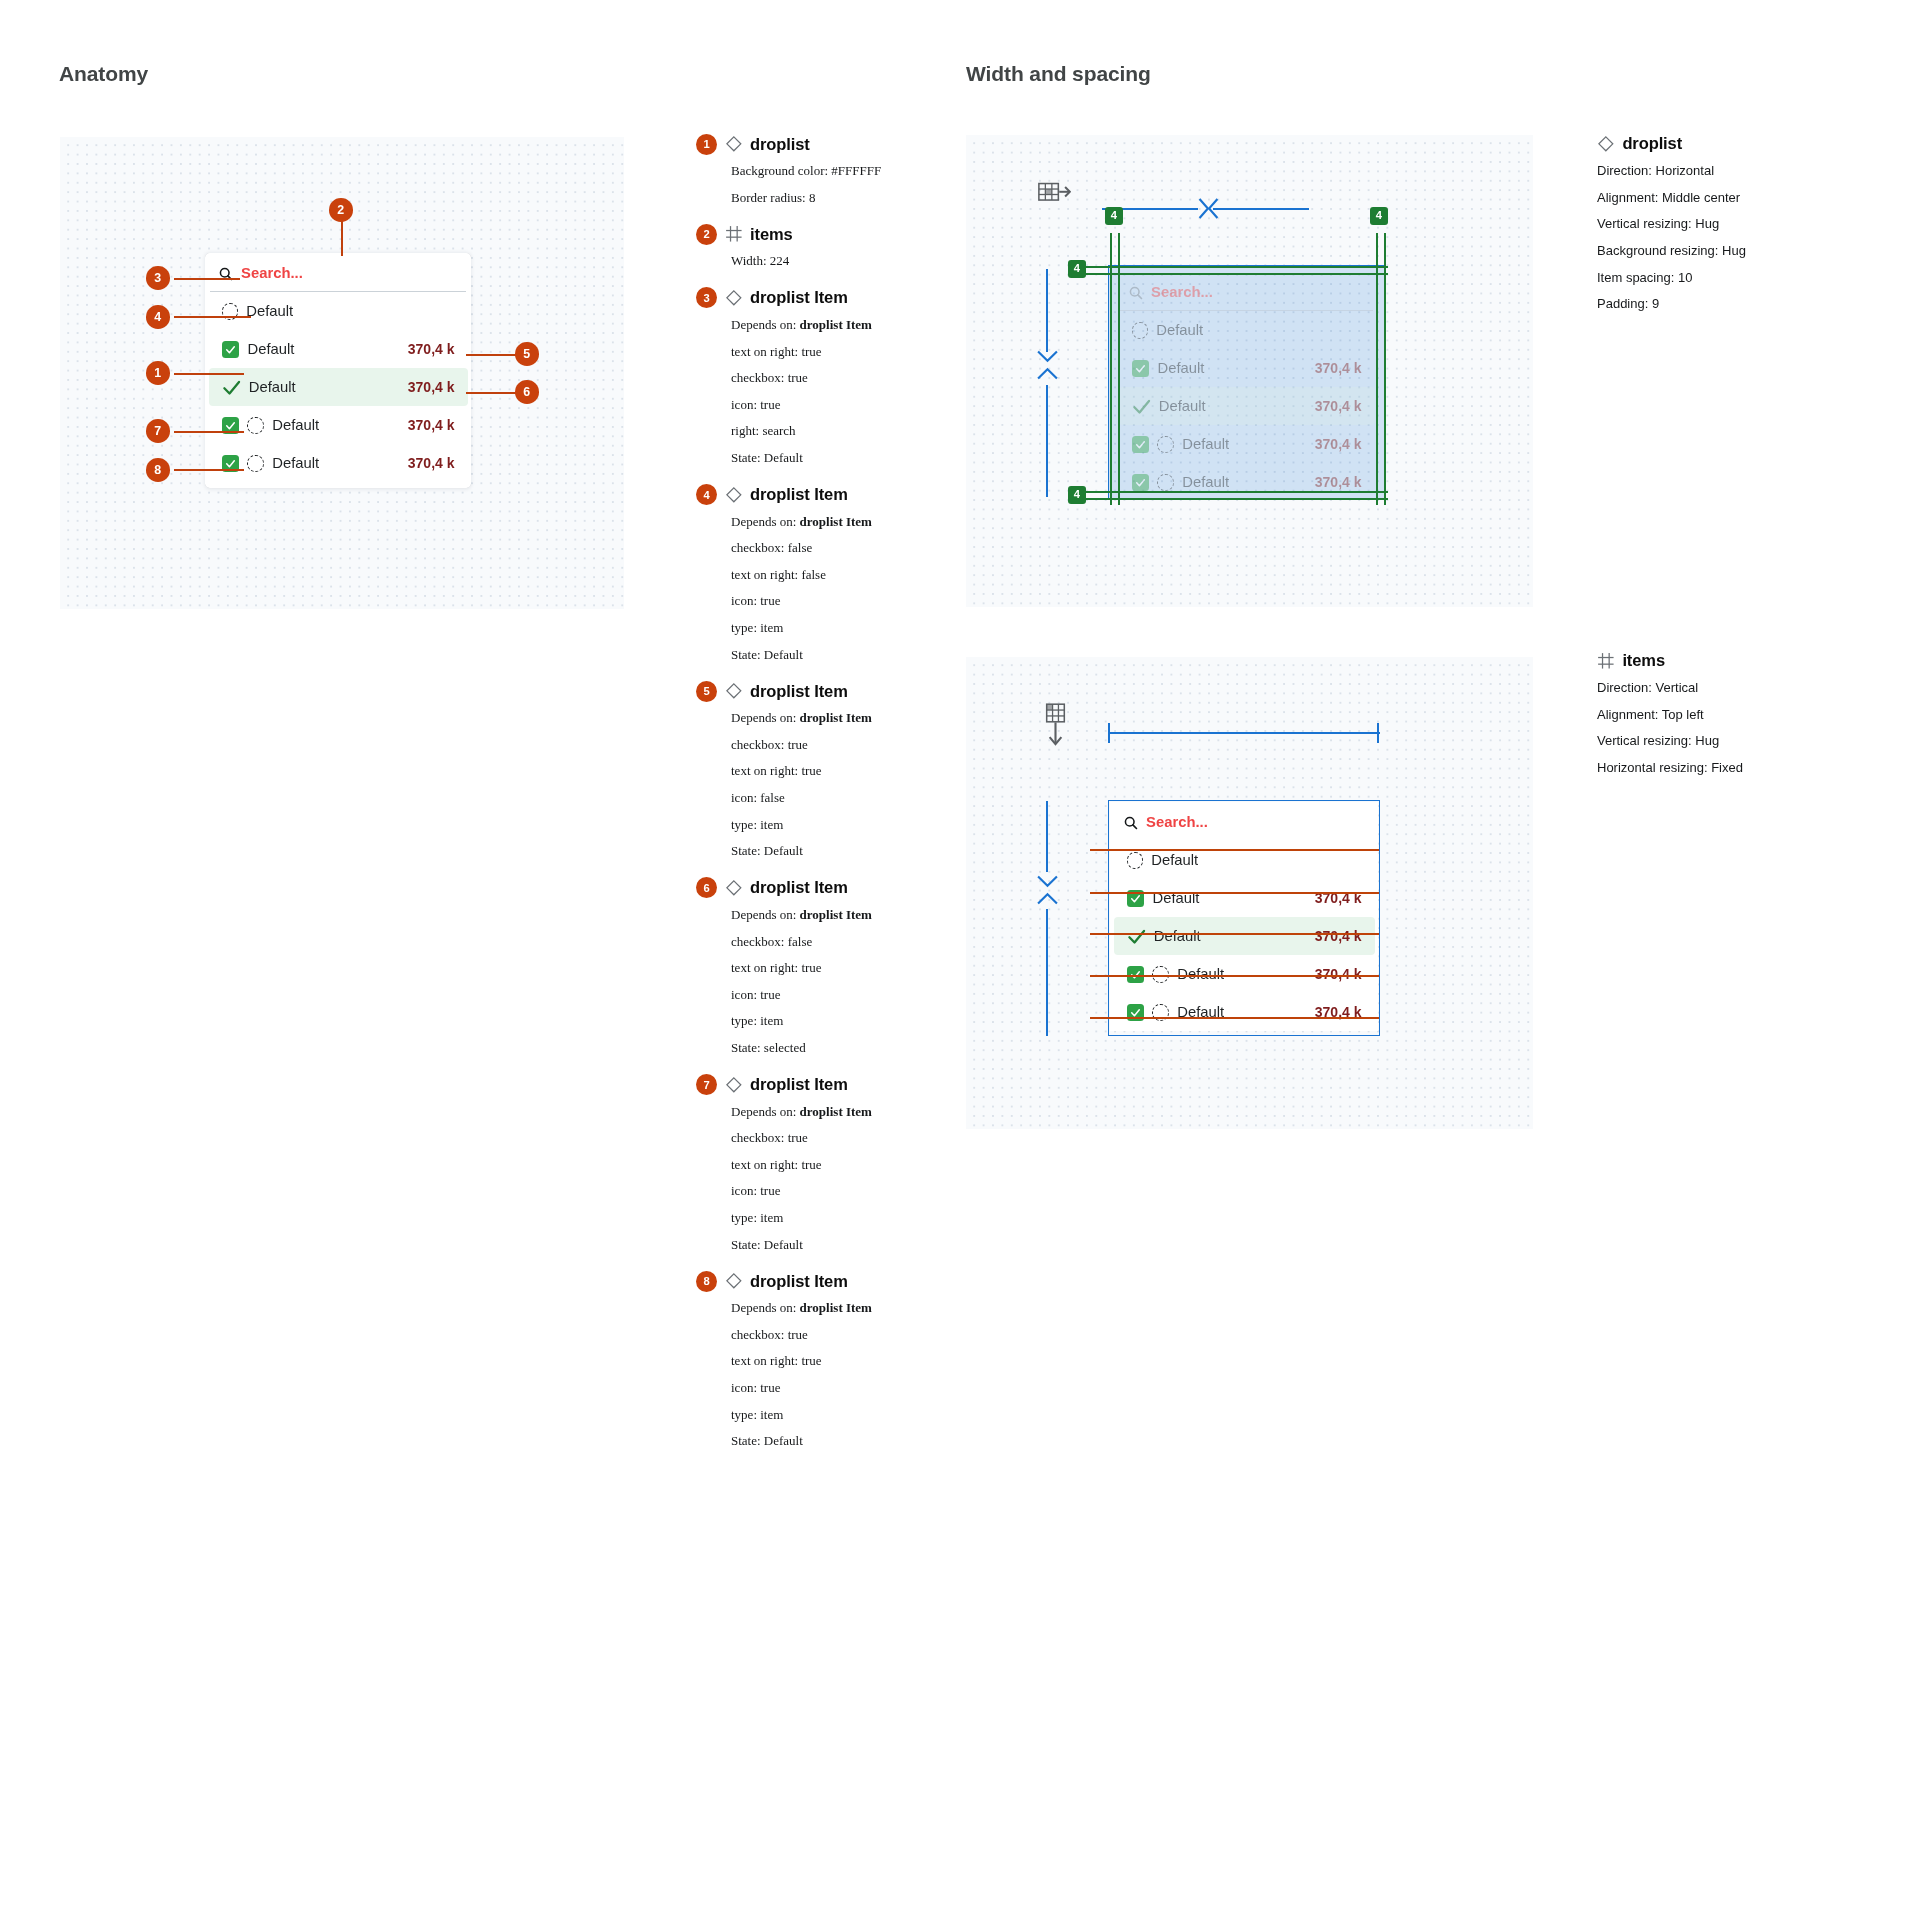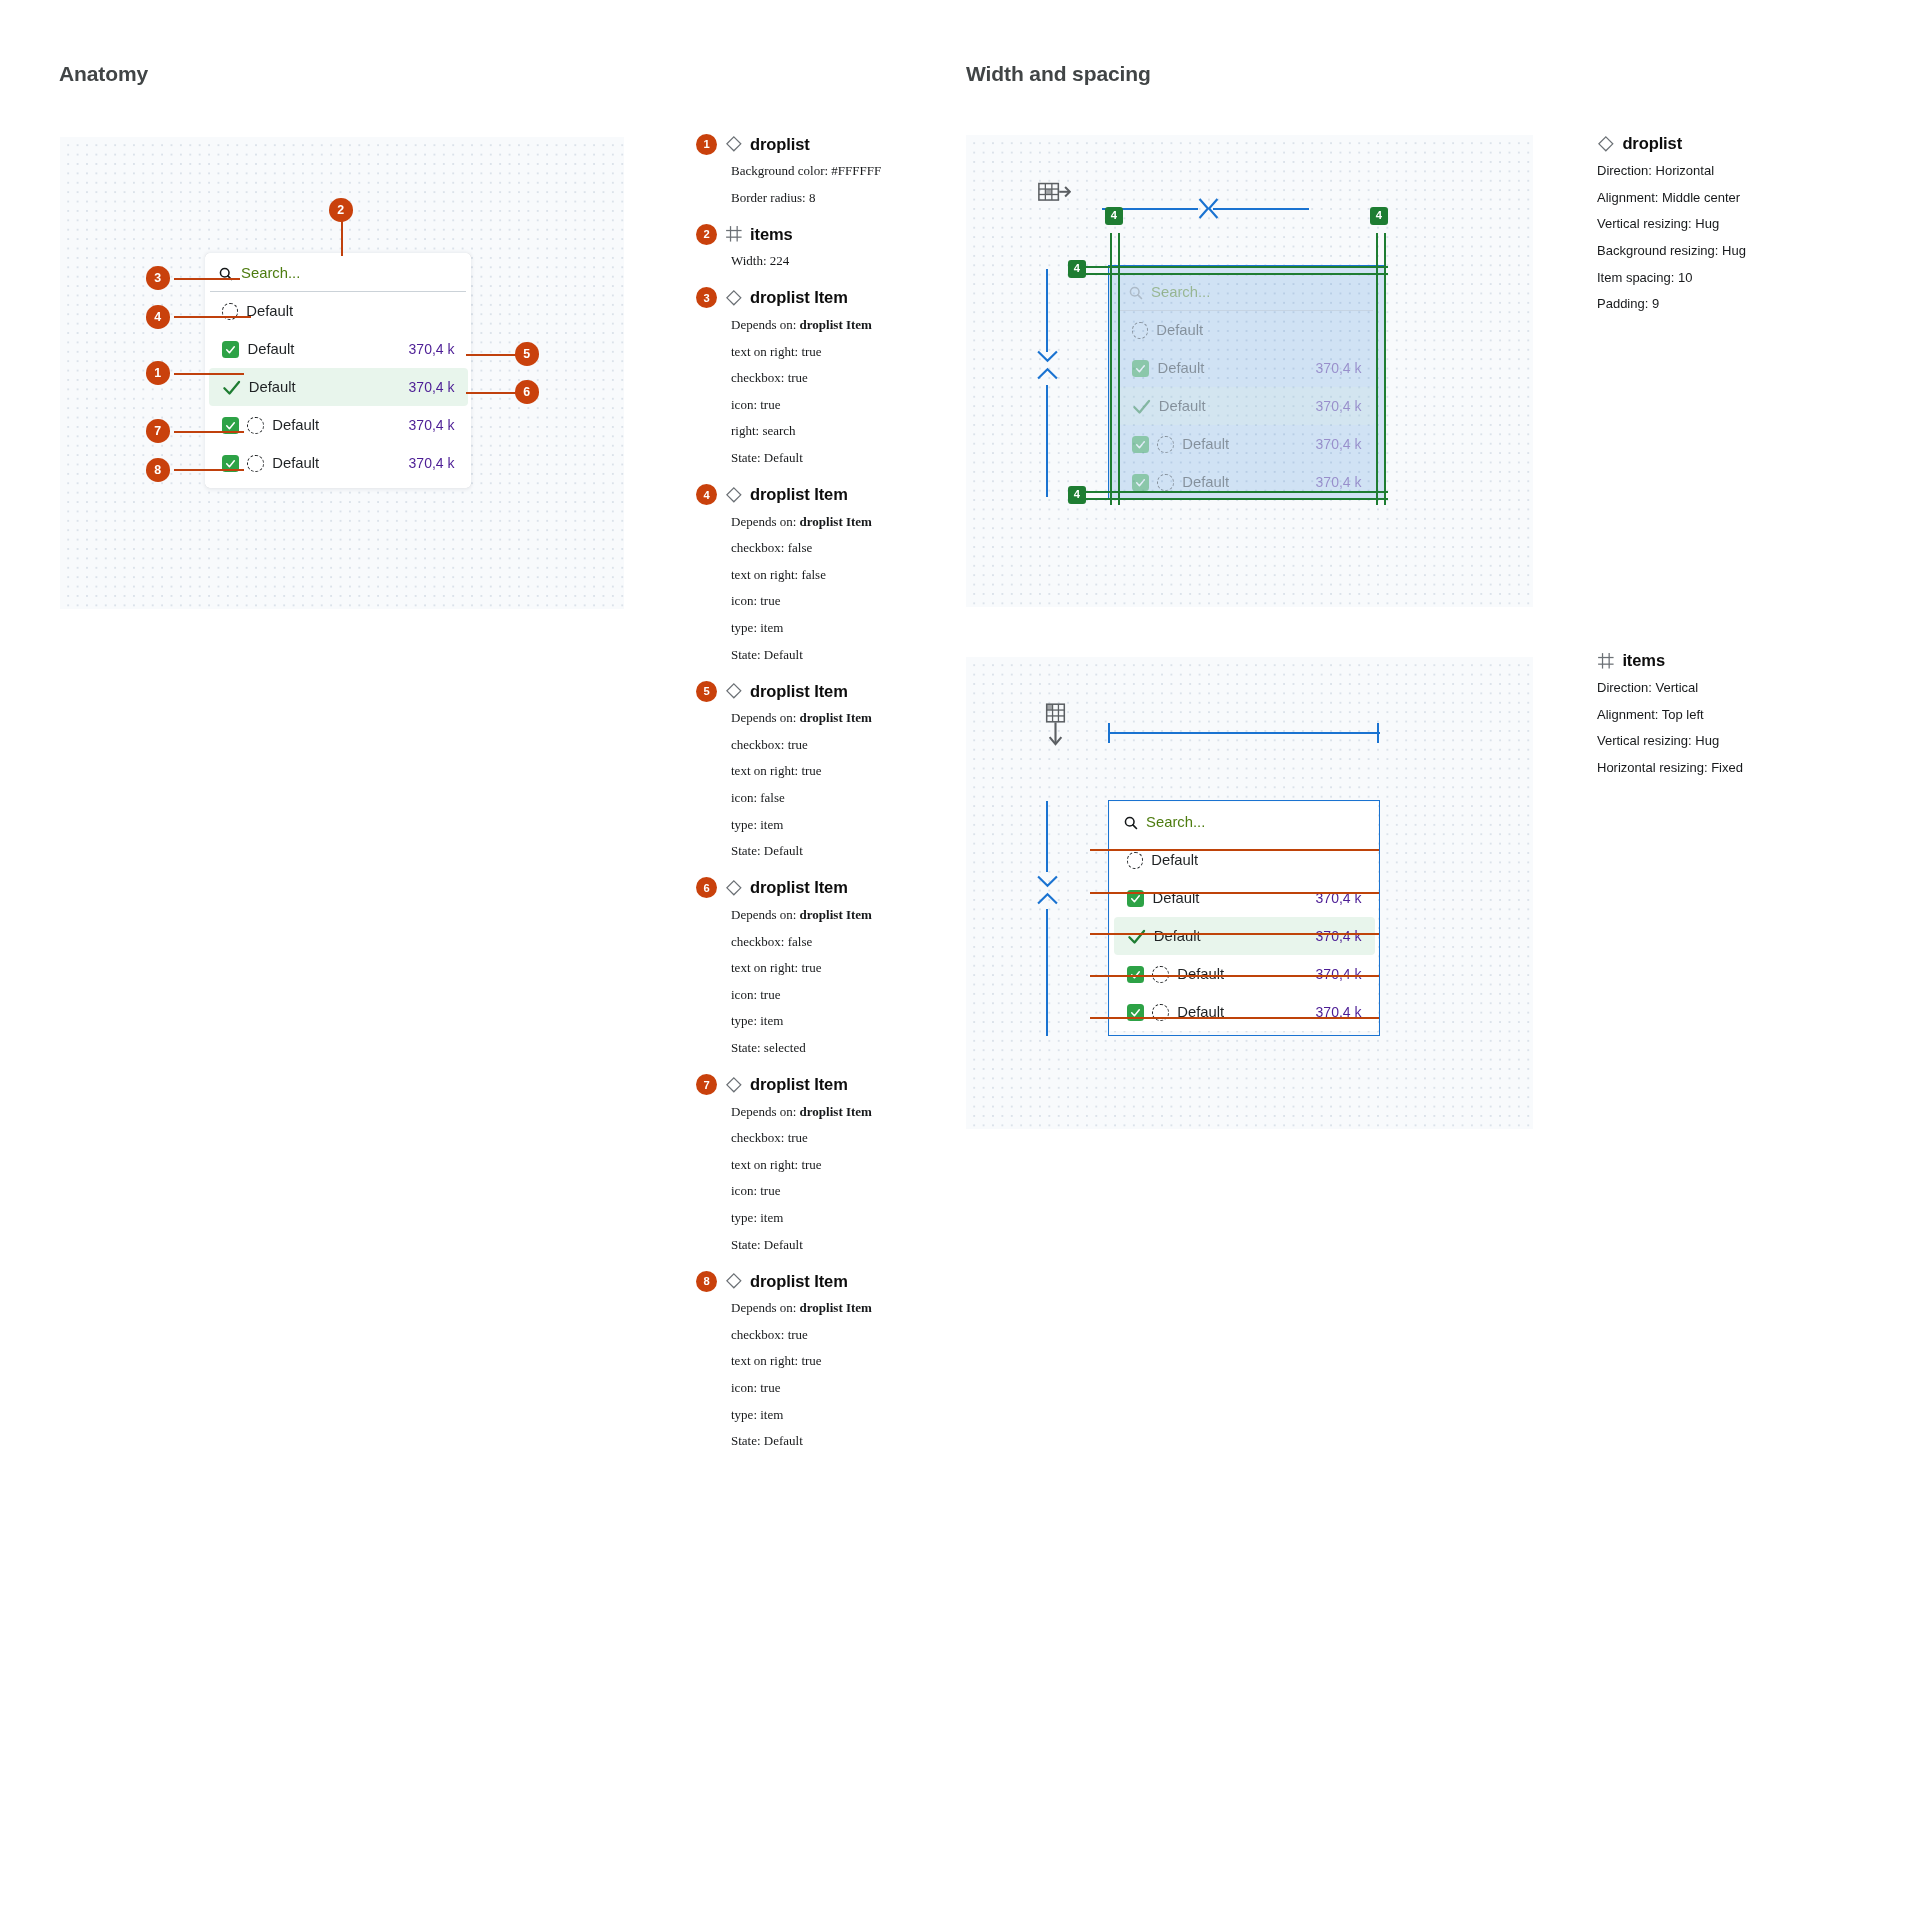--- a/index.html
+++ b/index.html
@@ -48,33 +48,33 @@
     gap: 7.7px;
     height: 37px;
     padding: 0 13px 0 13px;
     position: relative;
   }
   .dl-search .sep {
     position: absolute; left: 4.7px; right: 4.7px; bottom: 0;
     height: 1.2px; background: #cbd2d8;
   }
   .search-icon { flex: none; width: 15.4px; height: 15.4px; display:block; }
-  .dl-placeholder { font-size: 14.8px; color: #4d7c0f; line-height: 1; }
+  .dl-placeholder { font-size: 14.8px; color: #ef4444; line-height: 1; font-weight: bold; }
 
   .dl-row {
     display: flex; align-items: center;
     height: 38px;
     padding: 0 13px 0 13px;
     gap: 8.3px;
     border-radius: 4.1px;
     margin: 0 3.5px;
   }
   .dl-row.selected { background: #e8f5ec; }
   .dl-label { font-size: 14.8px; color: #1f2224; line-height: 1; }
-  .dl-value { margin-left: auto; font-size: 14px; color: #4c1d95; line-height: 1; }
+  .dl-value { margin-left: auto; font-size: 14px; color: #7f1d1d; line-height: 1; font-weight: bold; }
 
   
   .cbx {
     flex: none; width: 17.7px; height: 17.7px;
     background: #2da246; border-radius: 3.5px;
     display: flex; align-items: center; justify-content: center;
   }
   .cbx svg { width: 13px; height: 13px; display:block; }
   
   .dcircle {

